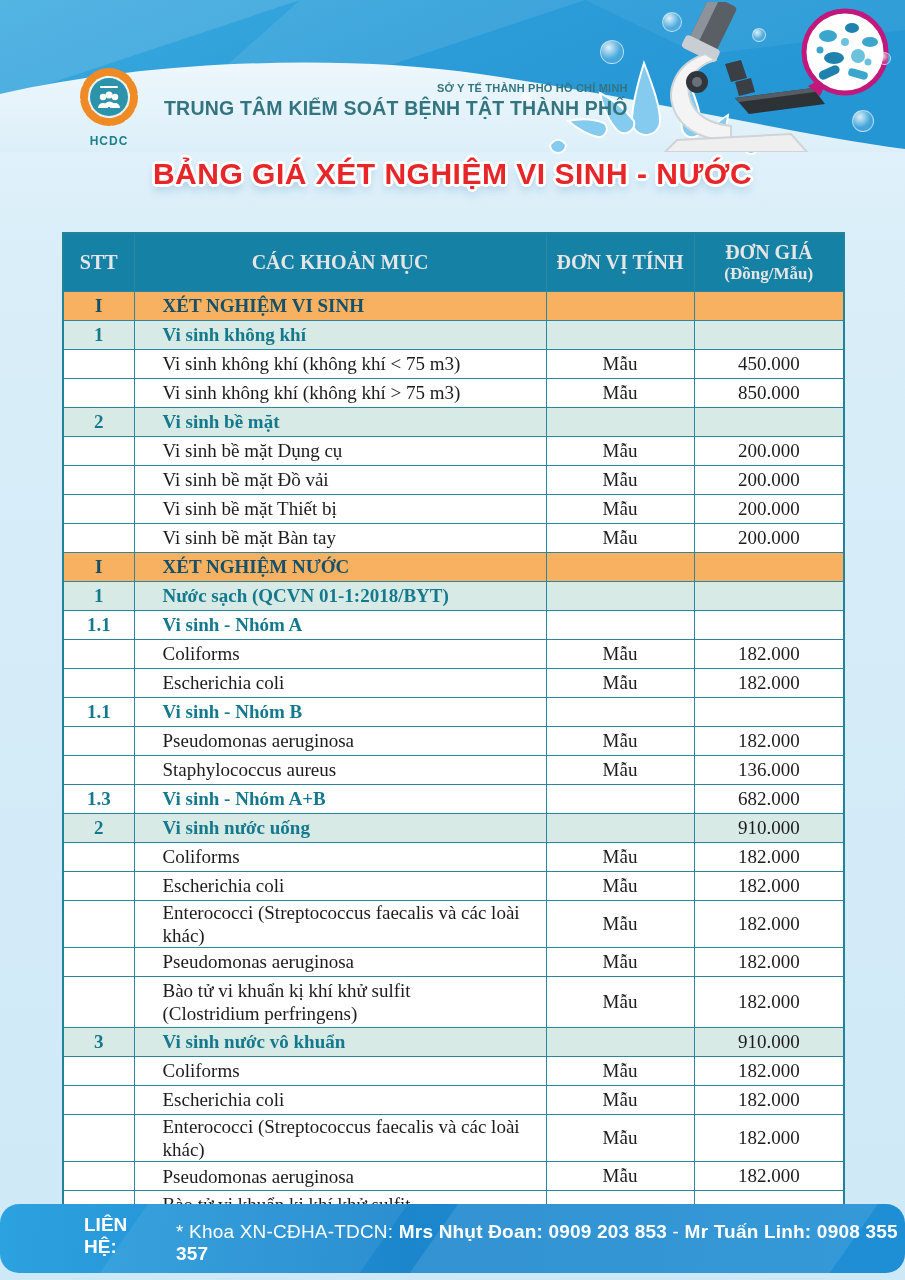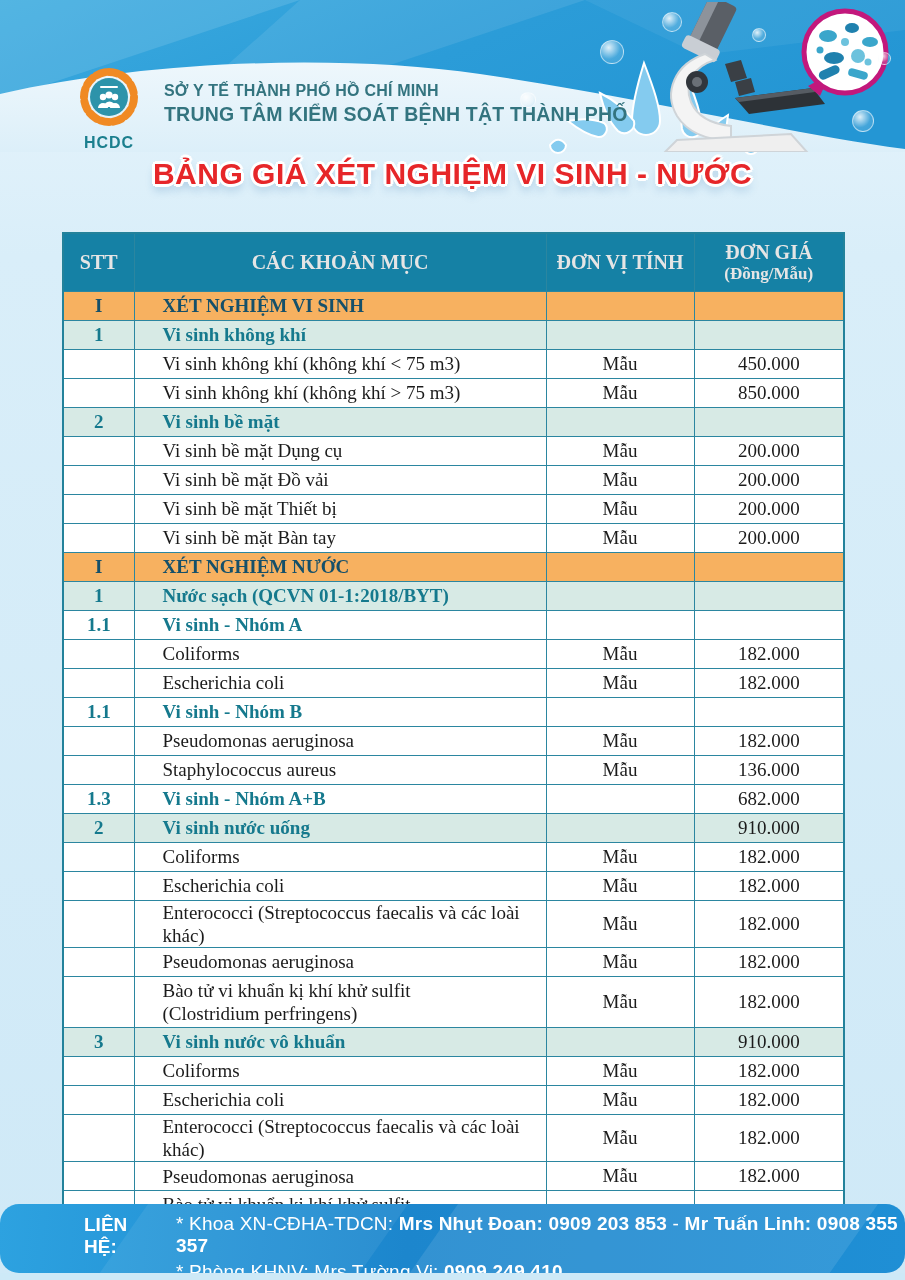--- a/index.html
+++ b/index.html
@@ -13,24 +13,24 @@
   .banner { position:absolute; top:0; left:0; width:905px; height:160px; }
   .banner svg { position:absolute; }
   .bubble { position:absolute; border-radius:50%;
     background:radial-gradient(circle at 35% 30%, rgba(255,255,255,.85), rgba(255,255,255,.15) 55%, rgba(120,190,230,.25));
     border:1px solid rgba(255,255,255,.55);
   }
   
   .org-block { position:absolute; top:66px; left:74px; display:flex; gap:20px; }
   .logo-wrap { width:70px; text-align:center; }
   .logo-text { font-family:"Liberation Sans", sans-serif; font-weight:bold;
-    color:#1b7f8e; font-size:16px; letter-spacing:1px; margin-top:2px; }
+    color:#1b7f8e; font-size:12px; letter-spacing:1px; margin-top:2px; }
   .org-names { padding-top:16px; font-family:"Liberation Sans", sans-serif;
     font-weight:bold; color:#33747f; }
-  .org-line1 { font-size:16px; letter-spacing:.2px; }
+  .org-line1 { font-size:11px; letter-spacing:.2px;text-align:right; }
   .org-line2 { font-size:19.5px; margin-top:3px; letter-spacing:.2px; }
   
   .title { position:absolute; top:157px; left:0; width:100%; text-align:center;
     font-family:"Liberation Sans", sans-serif; font-weight:800; font-size:30px;
     letter-spacing:.5px; color:#e62629;
     text-shadow:-2px -2px 0 #fff, 2px -2px 0 #fff, -2px 2px 0 #fff, 2px 2px 0 #fff,
                 -3px 0 0 #fff, 3px 0 0 #fff, 0 -3px 0 #fff, 0 3px 0 #fff,
                 0 6px 8px rgba(40,110,170,.35);
   }
   
@@ -58,21 +58,21 @@
   
   .footer { position:absolute; left:0; top:1204px; width:905px; height:69px;
     background:linear-gradient(95deg,#2da2e0 0%, #1c86cd 45%, #1f8fd5 100%);
     overflow:hidden; color:#fff; font-family:"Liberation Sans", sans-serif;border-radius:19px; }
   .footer .streak { position:absolute; background:rgba(255,255,255,.10); }
   .streak.s1 { width:420px; height:160px; left:430px; top:-40px; transform:skewX(-35deg); }
   .streak.s2 { width:260px; height:160px; left:120px; top:-40px; transform:skewX(-35deg); background:rgba(255,255,255,.07); }
   .footer-inner { position:relative; display:flex; padding:9px 0 0 84px; gap:14px; }
   .footer-label { font-weight:bold; font-size:19px; padding-top:1px; }
   .footer-lines { display:flex; flex-direction:column; gap:4px; }
-  .fl { font-size:19px; letter-spacing:.2px; }
+  .fl { font-size:19px; letter-spacing:.2px;margin-top:8px; }
   .fl .seg { font-weight:normal; }
   .fl .seg-bold { font-weight:bold; }
   .bottom-strip { position:absolute; left:0; bottom:0; width:905px; height:7px; background:#cde9f7; }
 </style>
 </head>
 <body>
 
 <div class="page">
 
   <div class="banner">

